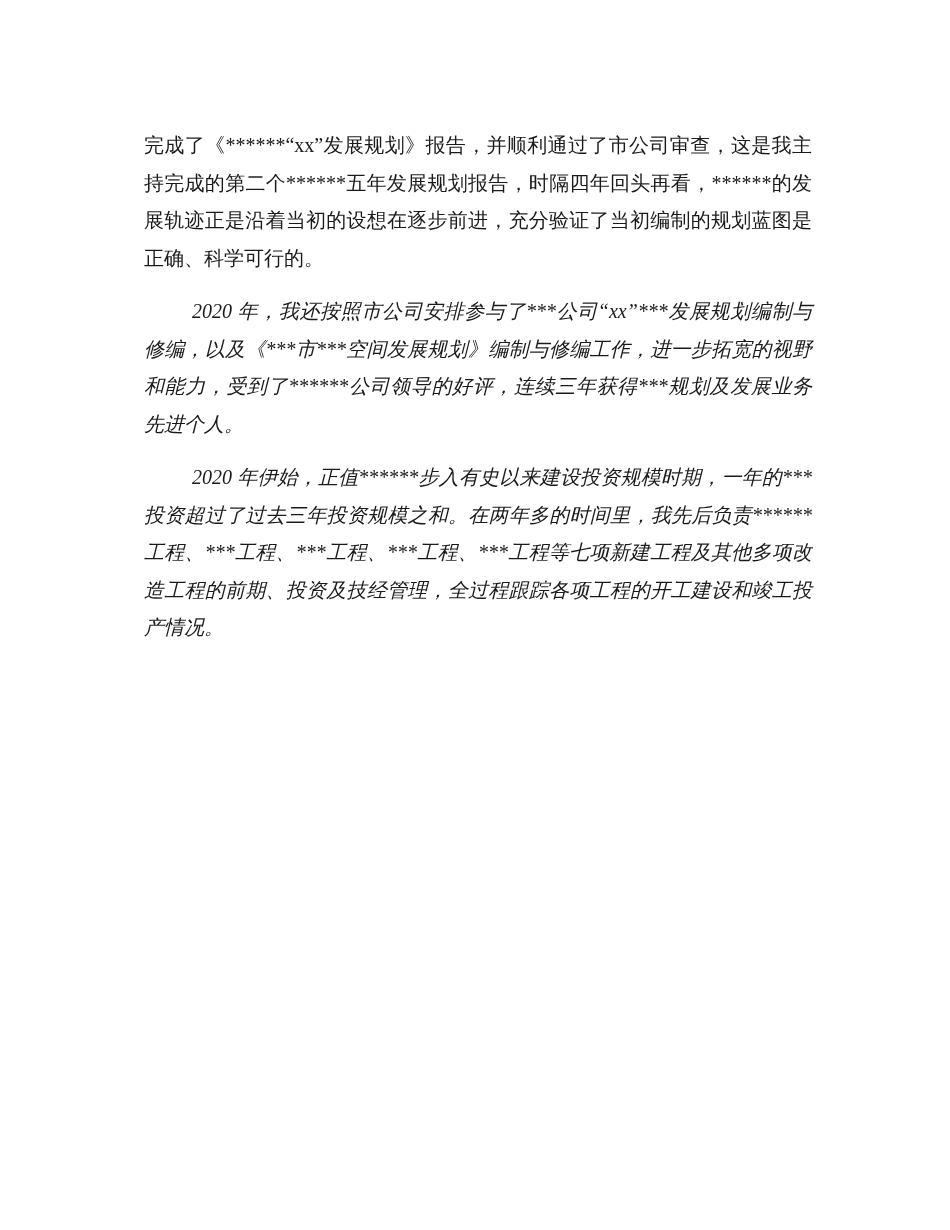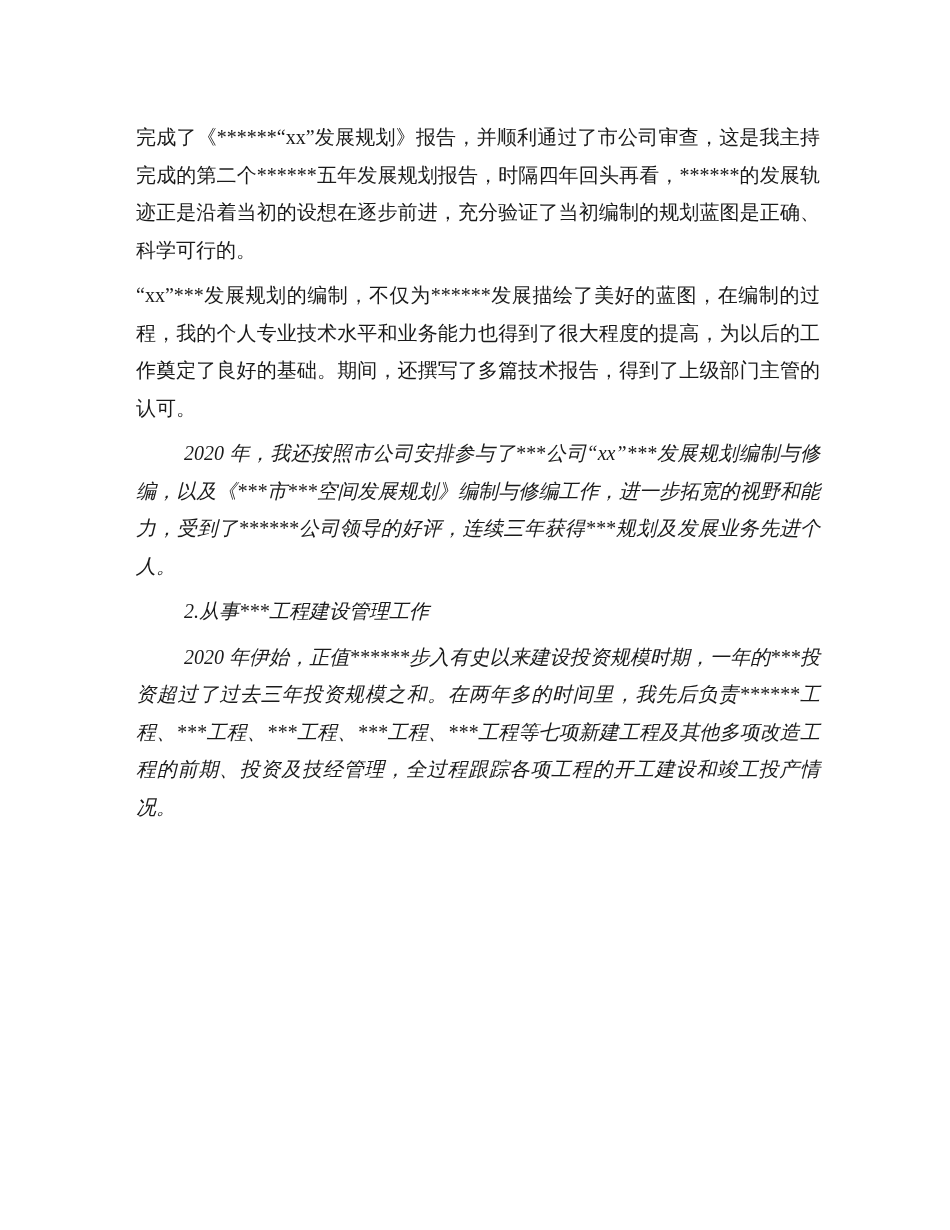--- a/index.html
+++ b/index.html
@@ -13,38 +13,36 @@
     height: 1230px;
     background: #ffffff;
     box-sizing: border-box;
     padding: 111px 122px 0 128px;
     overflow: hidden;
   }
   .doc-body {
     width: 700px;
   }
   .para {
-    margin: 8px;
+    margin: 16px;
     padding: 0;
     font-family: "Liberation Serif", "DejaVu Serif", serif;
     font-size: 20px;
     line-height: 37.5px;
     color: #1a1a1a;
     text-align: justify;
     word-break: break-all;
   }
   .para.indent {
     text-indent: 48px;
     font-style: italic;
   }
 </style>
 </head>
 <body>
 
 <div class="page">
   <div class="doc-body">
     <p class="para">完成了《******“xx”发展规划》报告，并顺利通过了市公司审查，这是我主持完成的第二个******五年发展规划报告，时隔四年回头再看，******的发展轨迹正是沿着当初的设想在逐步前进，充分验证了当初编制的规划蓝图是正确、科学可行的。</p>
-    <p class="para">“xx”***发展规划的编制，不仅为******发展描绘了美好的蓝图，在编制的过程，我的个人专业技术水平和业务能力也得到了很大程度的提高，为以后的工作奠定了良好的基础。期间，还撰写了多篇技术报告，得到了上级部门主管的认可。</p>
     <p class="para indent">2020 年，我还按照市公司安排参与了***公司“xx”***发展规划编制与修编，以及《***市***空间发展规划》编制与修编工作，进一步拓宽的视野和能力，受到了******公司领导的好评，连续三年获得***规划及发展业务先进个人。</p>
-    <p class="para indent">2.从事***工程建设管理工作</p>
     <p class="para indent">2020 年伊始，正值******步入有史以来建设投资规模时期，一年的***投资超过了过去三年投资规模之和。在两年多的时间里，我先后负责******工程、***工程、***工程、***工程、***工程等七项新建工程及其他多项改造工程的前期、投资及技经管理，全过程跟踪各项工程的开工建设和竣工投产情况。</p>
   </div>
 </div>
 
 </body></html>

